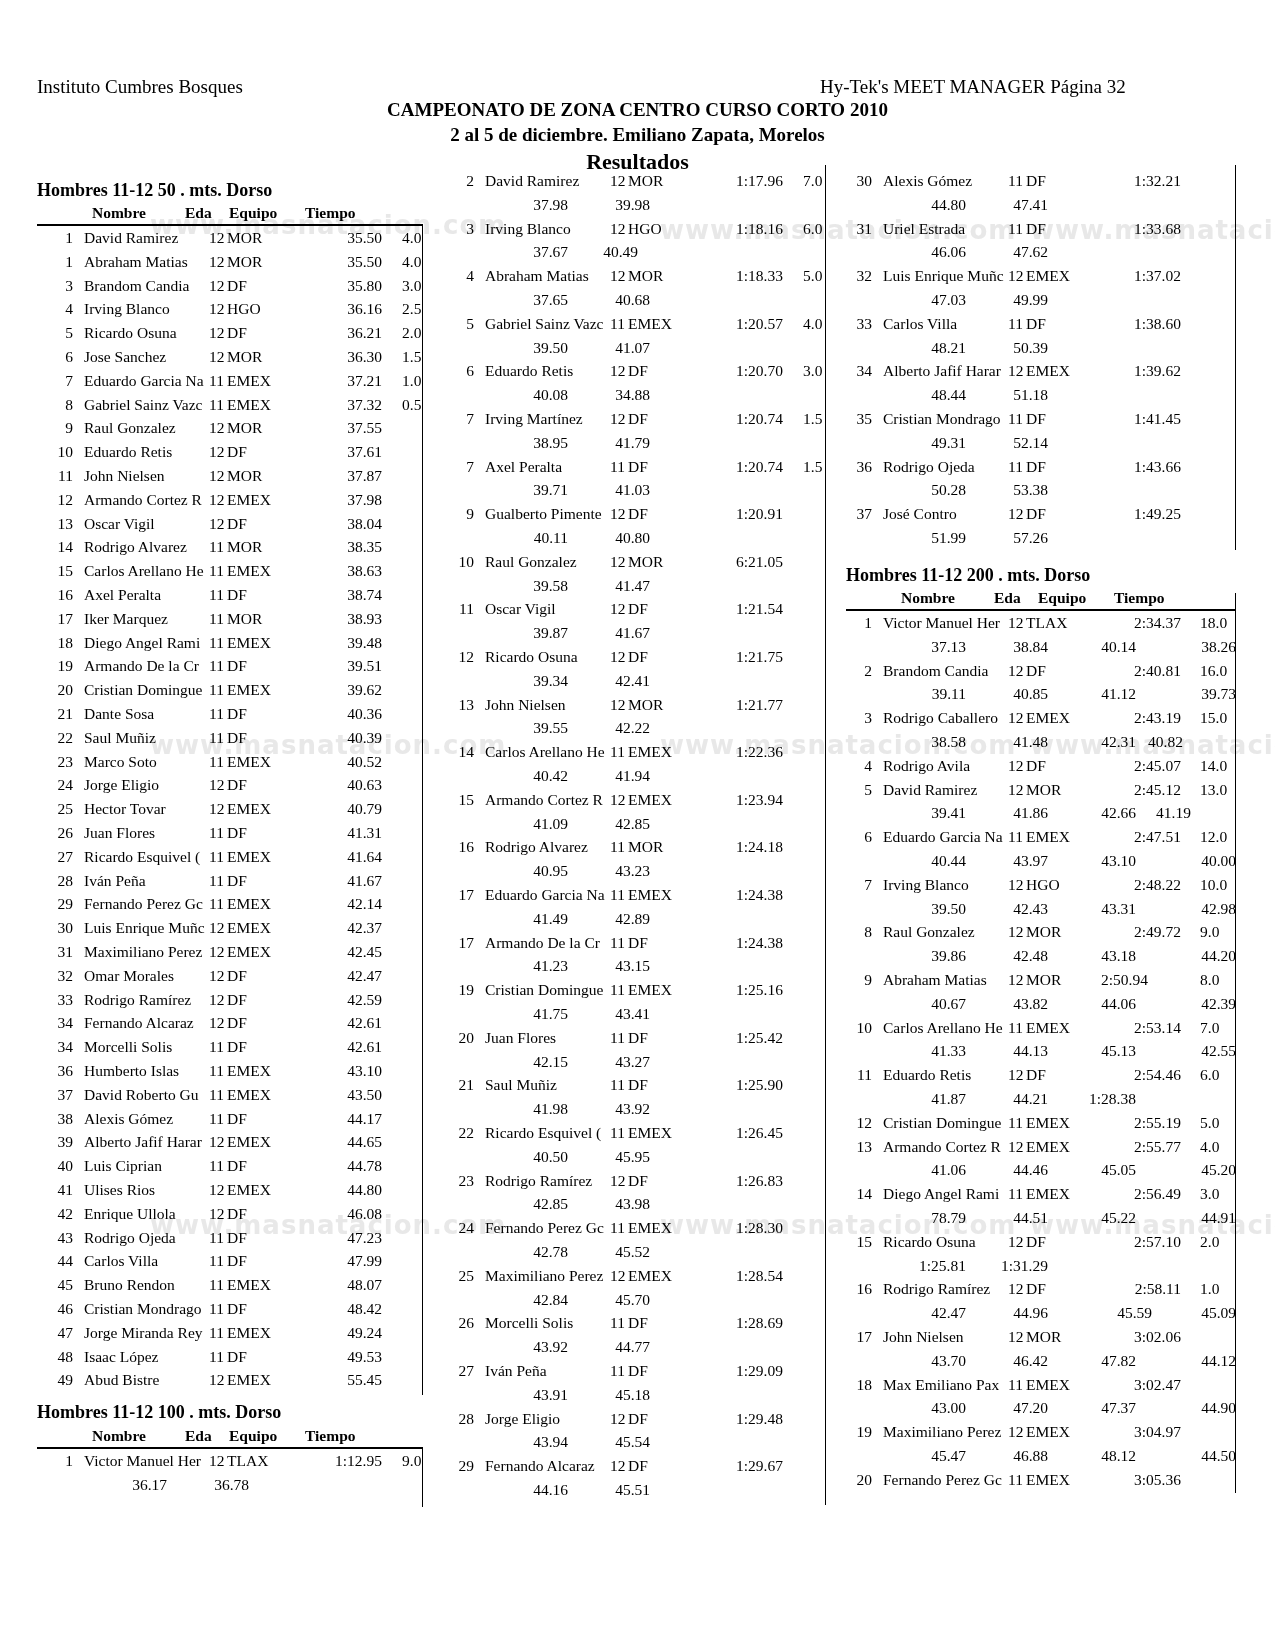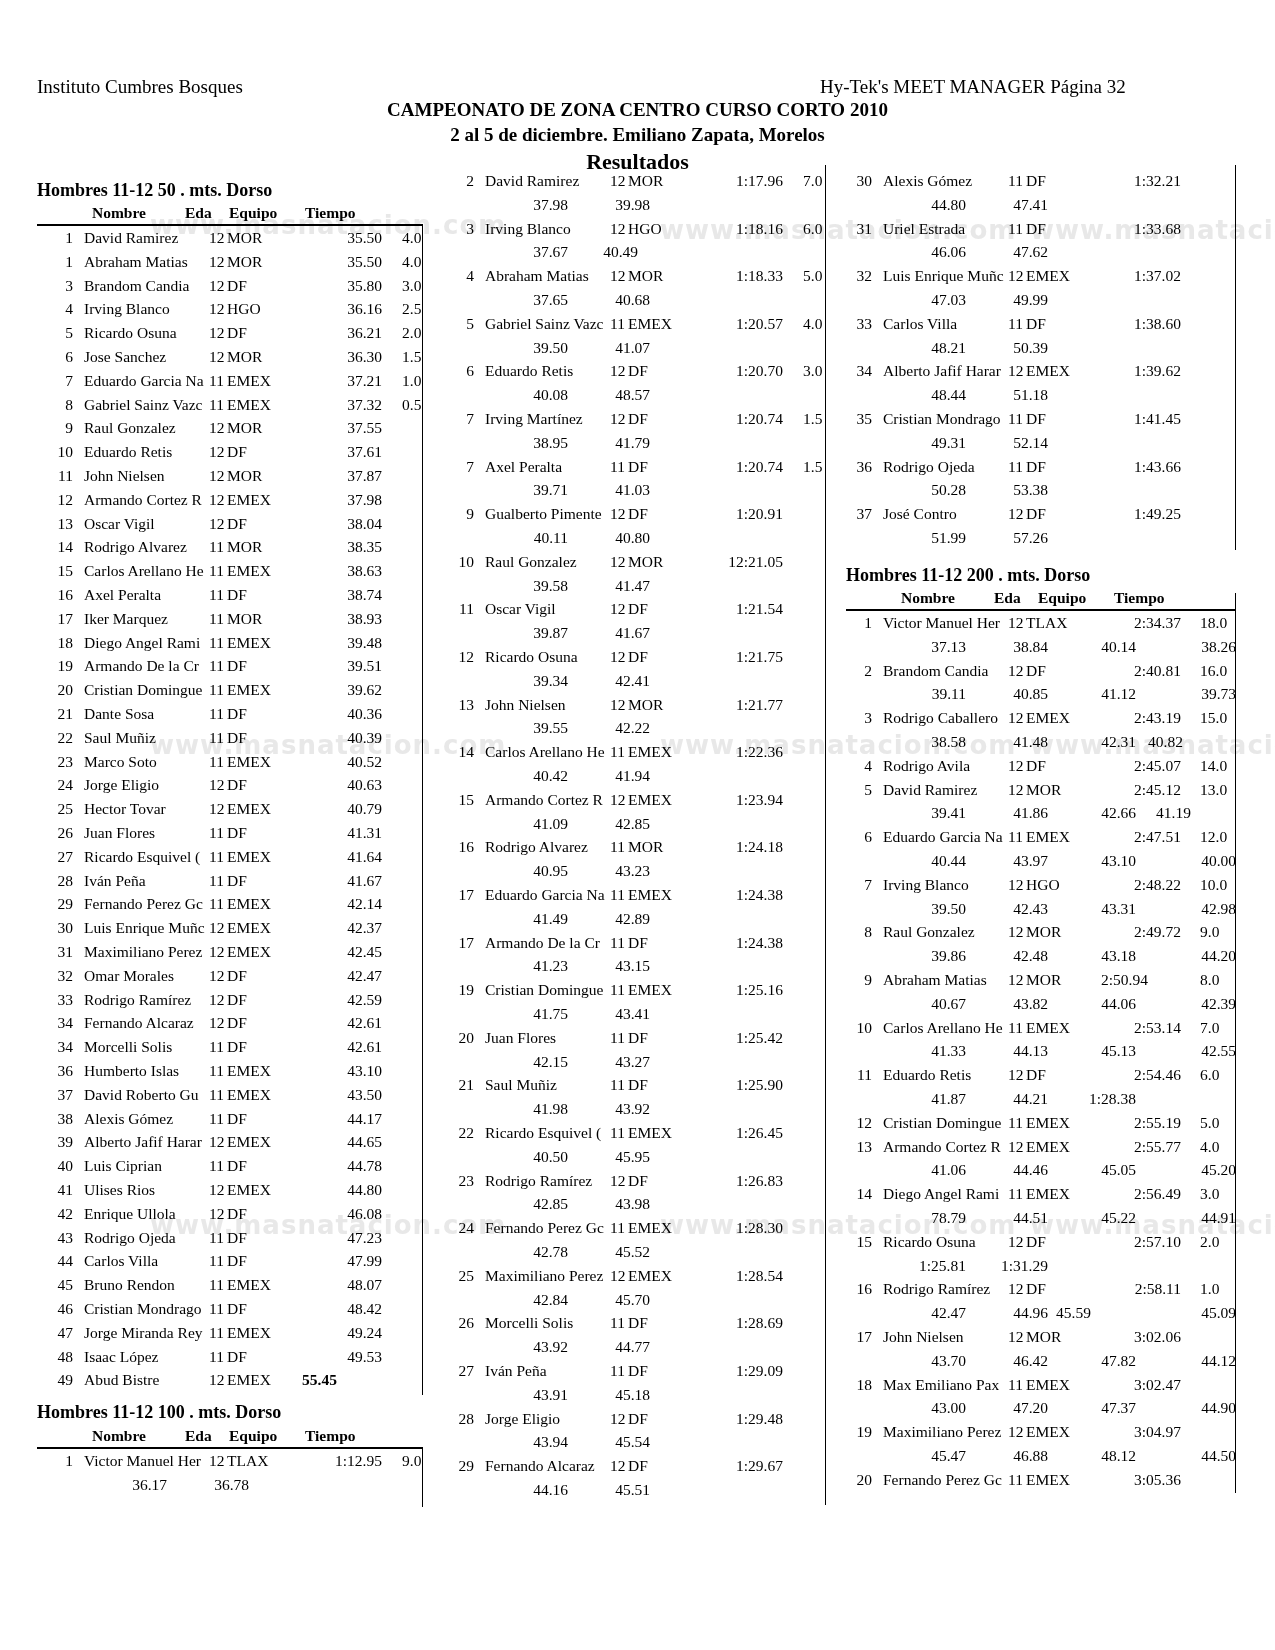--- a/index.html
+++ b/index.html
@@ -388,21 +388,21 @@
       <span style="left: 35px;">Isaac López</span>
       <span style="left: 160px;">11</span>
       <span style="left: 178px;">DF</span>
       <span style="left: 253px; width: 80px; text-align: right;">49.53</span>
     </div>
     <div class="row" style="left: 49px; top: 1371.4px; width: 380px;">
       <span style="left: 0px; width: 24px; text-align: right;">49</span>
       <span style="left: 35px;">Abud Bistre</span>
       <span style="left: 160px;">12</span>
       <span style="left: 178px;">EMEX</span>
-      <span style="left: 253px; width: 80px; text-align: left; font-weight: bold;">55.45</span>
+      <span style="left: 253px; width: 80px; text-align: right;">55.45</span>
     </div>
     <div class="vline" style="left: 422px; top: 224px; height: 1171px;"></div>
     <div class="ev-title" style="left: 37px; top: 1402px;">Hombres 11-12 100 . mts. Dorso</div>
     <div class="colhdr" style="left: 92px; top: 1427px;">Nombre</div>
     <div class="colhdr" style="left: 185px; top: 1427px;">Eda</div>
     <div class="colhdr" style="left: 229px; top: 1427px;">Equipo</div>
     <div class="colhdr" style="left: 305px; top: 1427px;">Tiempo</div>
     <div class="hline" style="left: 37px; top: 1447px; width: 385px; height: 2px;"></div>
     <div class="row" style="left: 49px; top: 1452px; width: 380px;">
       <span style="left: 0px; width: 24px; text-align: right;">1</span>
@@ -468,21 +468,21 @@
     <div class="row" style="left: 450px; top: 362.4px; width: 380px;">
       <span style="left: 0px; width: 24px; text-align: right;">6</span>
       <span style="left: 35px;">Eduardo Retis</span>
       <span style="left: 160px;">12</span>
       <span style="left: 178px;">DF</span>
       <span style="left: 253px; width: 80px; text-align: right;">1:20.70</span>
       <span style="left: 353px;">3.0</span>
     </div>
     <div class="row" style="left: 450px; top: 386.2px; width: 420px;">
       <span style="left: 38px; width: 80px; text-align: right;">40.08</span>
-      <span style="left: 120px; width: 80px; text-align: right;">48.57</span>
+      <span style="left: 120px; width: 80px; text-align: right;">34.88</span>
     </div>
     <div class="row" style="left: 450px; top: 410px; width: 380px;">
       <span style="left: 0px; width: 24px; text-align: right;">7</span>
       <span style="left: 35px;">Irving Martínez</span>
       <span style="left: 160px;">12</span>
       <span style="left: 178px;">DF</span>
       <span style="left: 253px; width: 80px; text-align: right;">1:20.74</span>
       <span style="left: 353px;">1.5</span>
     </div>
     <div class="row" style="left: 450px; top: 433.8px; width: 420px;">
@@ -510,21 +510,21 @@
     </div>
     <div class="row" style="left: 450px; top: 529px; width: 420px;">
       <span style="left: 38px; width: 80px; text-align: right;">40.11</span>
       <span style="left: 120px; width: 80px; text-align: right;">40.80</span>
     </div>
     <div class="row" style="left: 450px; top: 552.8px; width: 380px;">
       <span style="left: 0px; width: 24px; text-align: right;">10</span>
       <span style="left: 35px;">Raul Gonzalez</span>
       <span style="left: 160px;">12</span>
       <span style="left: 178px;">MOR</span>
-      <span style="left: 253px; width: 80px; text-align: right;">12:21.05</span>
+      <span style="left: 253px; width: 80px; text-align: right;">6:21.05</span>
     </div>
     <div class="row" style="left: 450px; top: 576.6px; width: 420px;">
       <span style="left: 38px; width: 80px; text-align: right;">39.58</span>
       <span style="left: 120px; width: 80px; text-align: right;">41.47</span>
     </div>
     <div class="row" style="left: 450px; top: 600.4px; width: 380px;">
       <span style="left: 0px; width: 24px; text-align: right;">11</span>
       <span style="left: 35px;">Oscar Vigil</span>
       <span style="left: 160px;">12</span>
       <span style="left: 178px;">DF</span>
@@ -1028,21 +1028,21 @@
       <span style="left: 0px; width: 24px; text-align: right;">16</span>
       <span style="left: 35px;">Rodrigo Ramírez</span>
       <span style="left: 160px;">12</span>
       <span style="left: 178px;">DF</span>
       <span style="left: 253px; width: 80px; text-align: right;">2:58.11</span>
       <span style="left: 352px;">1.0</span>
     </div>
     <div class="row" style="left: 848px; top: 1304.2px; width: 420px;">
       <span style="left: 38px; width: 80px; text-align: right;">42.47</span>
       <span style="left: 120px; width: 80px; text-align: right;">44.96</span>
-      <span style="left: 208px; width: 80px; ">45.59</span>
+      <span style="left: 224px; width: 80px; text-align: right;">45.59</span>
       <span style="left: 308px; width: 80px; text-align: right;">45.09</span>
     </div>
     <div class="row" style="left: 848px; top: 1328px; width: 380px;">
       <span style="left: 0px; width: 24px; text-align: right;">17</span>
       <span style="left: 35px;">John Nielsen</span>
       <span style="left: 160px;">12</span>
       <span style="left: 178px;">MOR</span>
       <span style="left: 253px; width: 80px; text-align: right;">3:02.06</span>
     </div>
     <div class="row" style="left: 848px; top: 1351.8px; width: 420px;">

